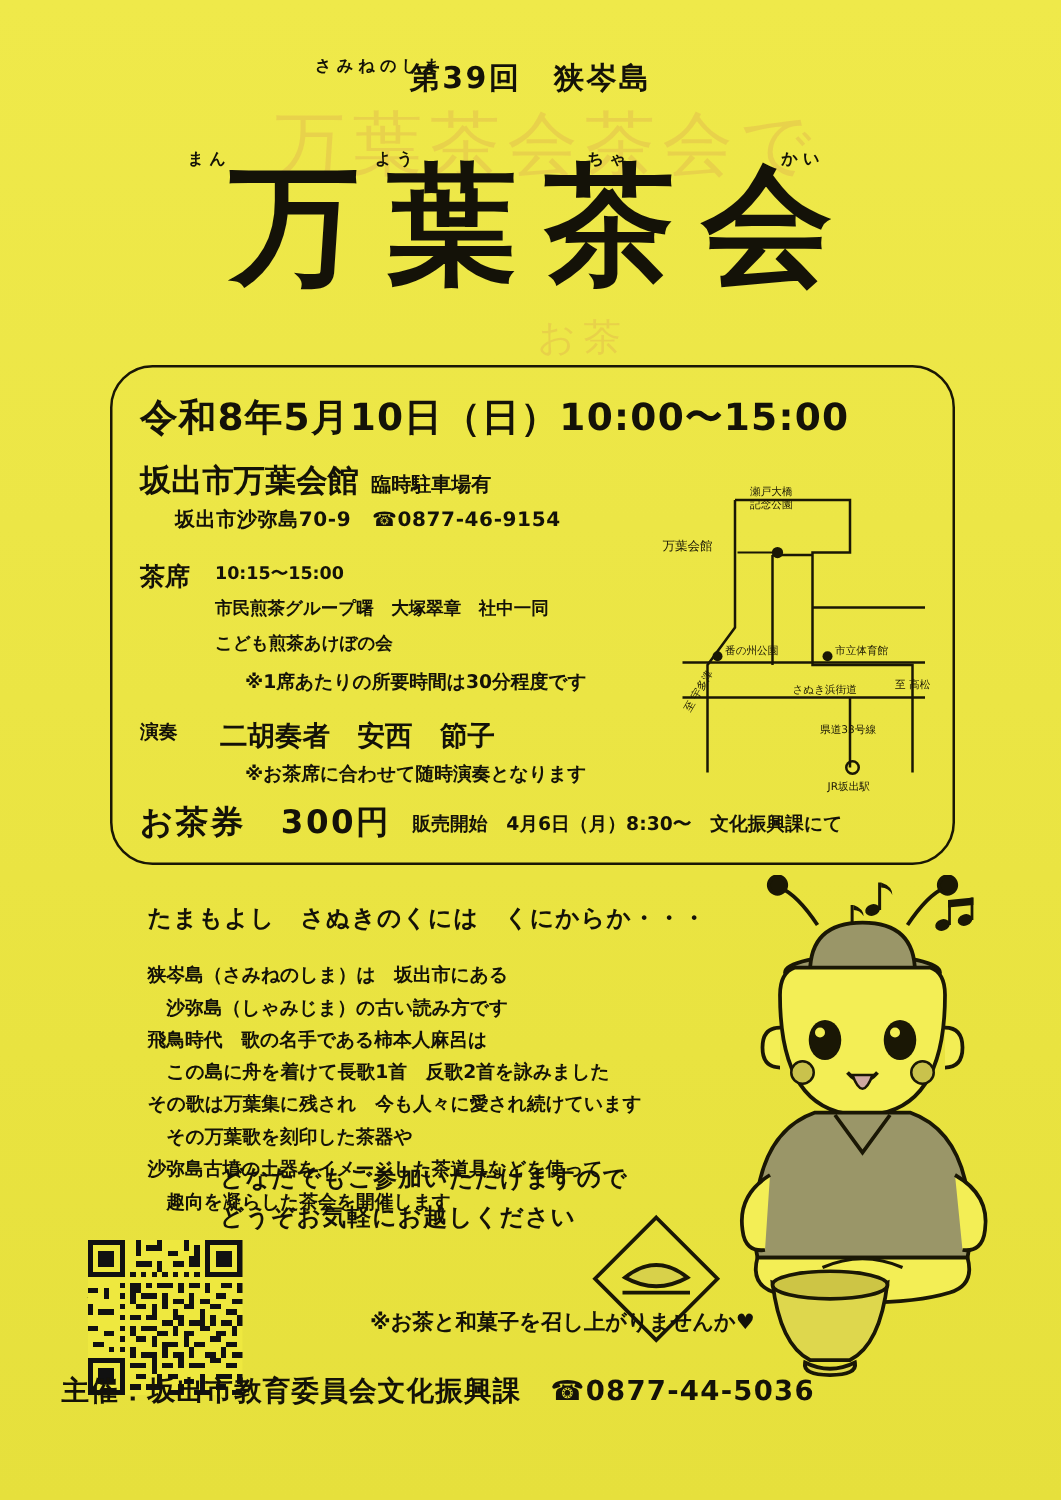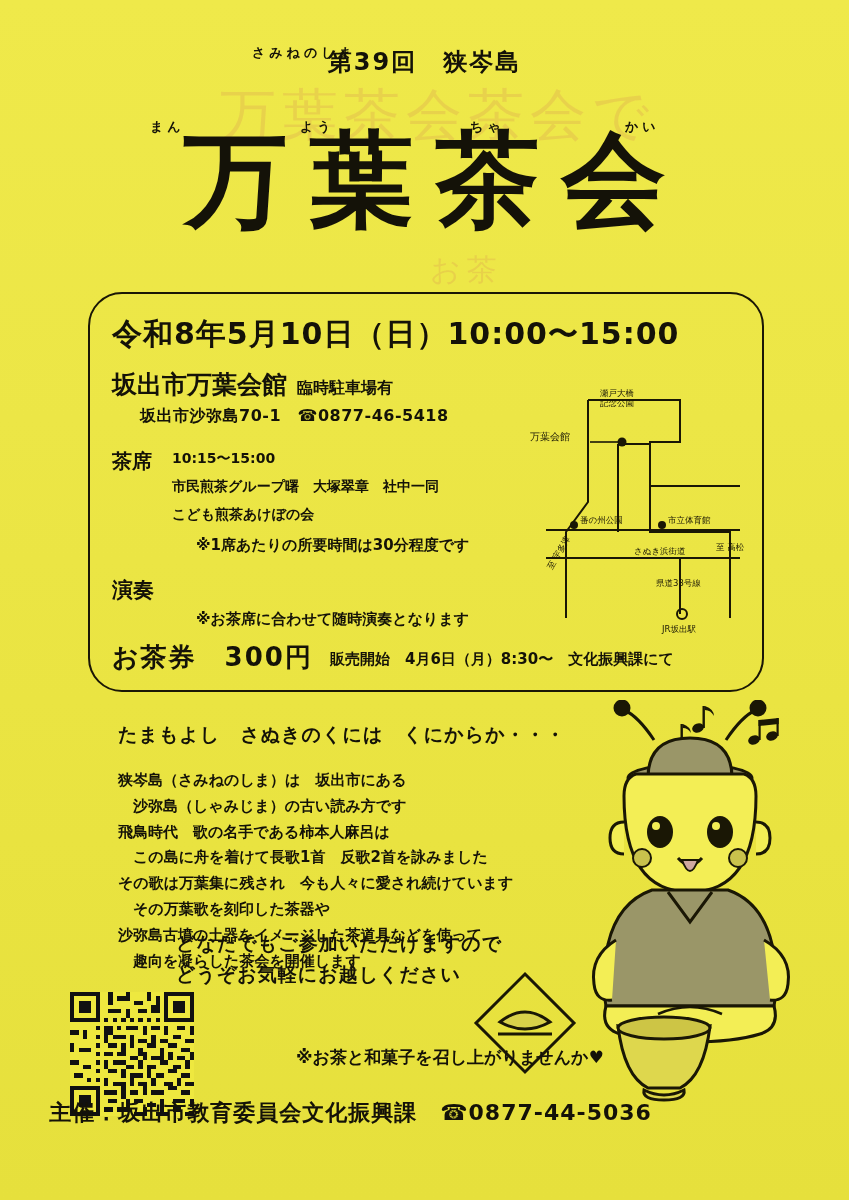--- a/index.html
+++ b/index.html
@@ -141,29 +141,30 @@
 
   <div class="title">万葉茶会</div>
 
   <div class="infobox"></div>
 
   <div class="dateline">令和8年5月10日（日）10:00〜15:00</div>
 
   <div class="venue">
     <span>坂出市万葉会館</span><small>臨時駐車場有</small>
   </div>
-  <div class="addr">坂出市沙弥島70-1　☎0877-46-5418</div>
+  <div class="addr">坂出市沙弥島70-9　☎0877-46-9154</div>
 
   <div class="row-label" style="left:112px;top:448px;">茶席</div>
   <div class="rowtxt" style="left:172px;top:450px;">10:15〜15:00</div>
   <div class="rowtxt" style="left:172px;top:478px;">市民煎茶グループ曙　大塚翠章　社中一同</div>
   <div class="rowtxt" style="left:172px;top:506px;">こども煎茶あけぼの会</div>
   <div class="small-note" style="left:196px;top:536px;">※1席あたりの所要時間は30分程度です</div>
 
-  <div class="row-label" style="left:112px;top:576px;font-size:21px;">演奏</div>
+  <div class="row-label" style="left:112px;top:576px;font-size:15px;">演奏</div>
+  <div class="rowtxt" style="left:176px;top:574px;font-size:22px;">二胡奏者　安西　節子</div>
   <div class="small-note" style="left:196px;top:610px;">※お茶席に合わせて随時演奏となります</div>
 
   <div class="ticket">お茶券　300円</div>
   <div class="ticket-note">販売開始　4月6日（月）8:30〜　文化振興課にて</div>
 
   <div class="map">
     <svg width="222" height="258" viewBox="0 0 222 258" fill="none" stroke="#1a1705" stroke-width="2">
 
       <path d="M58 18 L58 120 L36 150 L36 236"></path>
       <path d="M58 18 L150 18 L150 60 L120 60 L120 150 L200 150 L200 236"></path>

